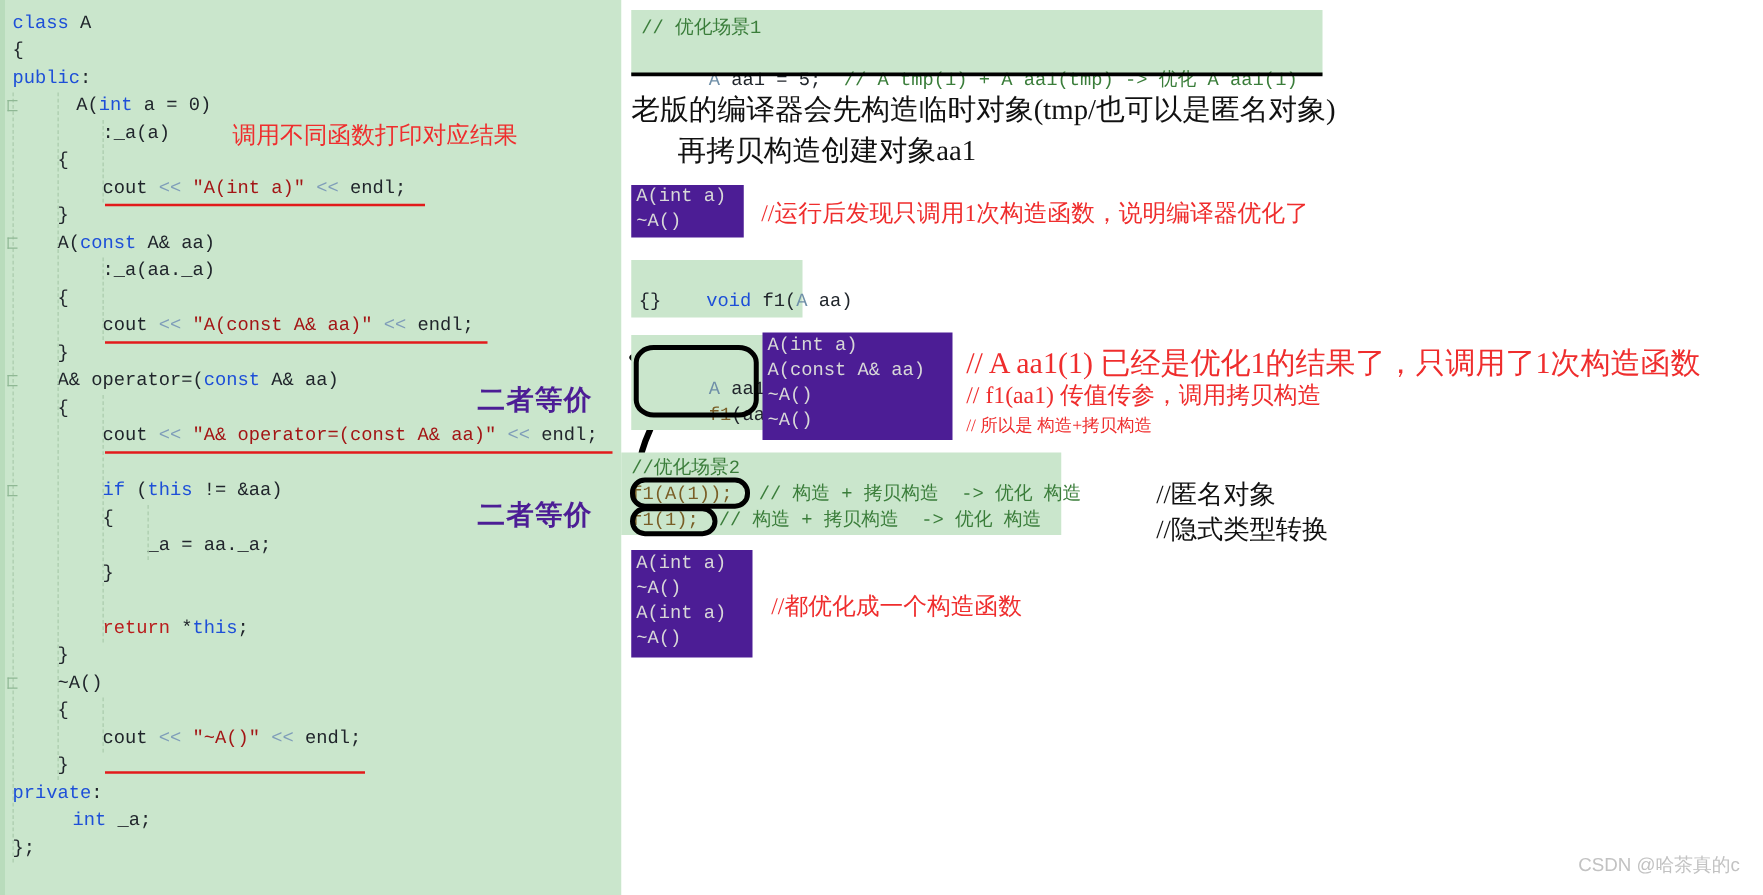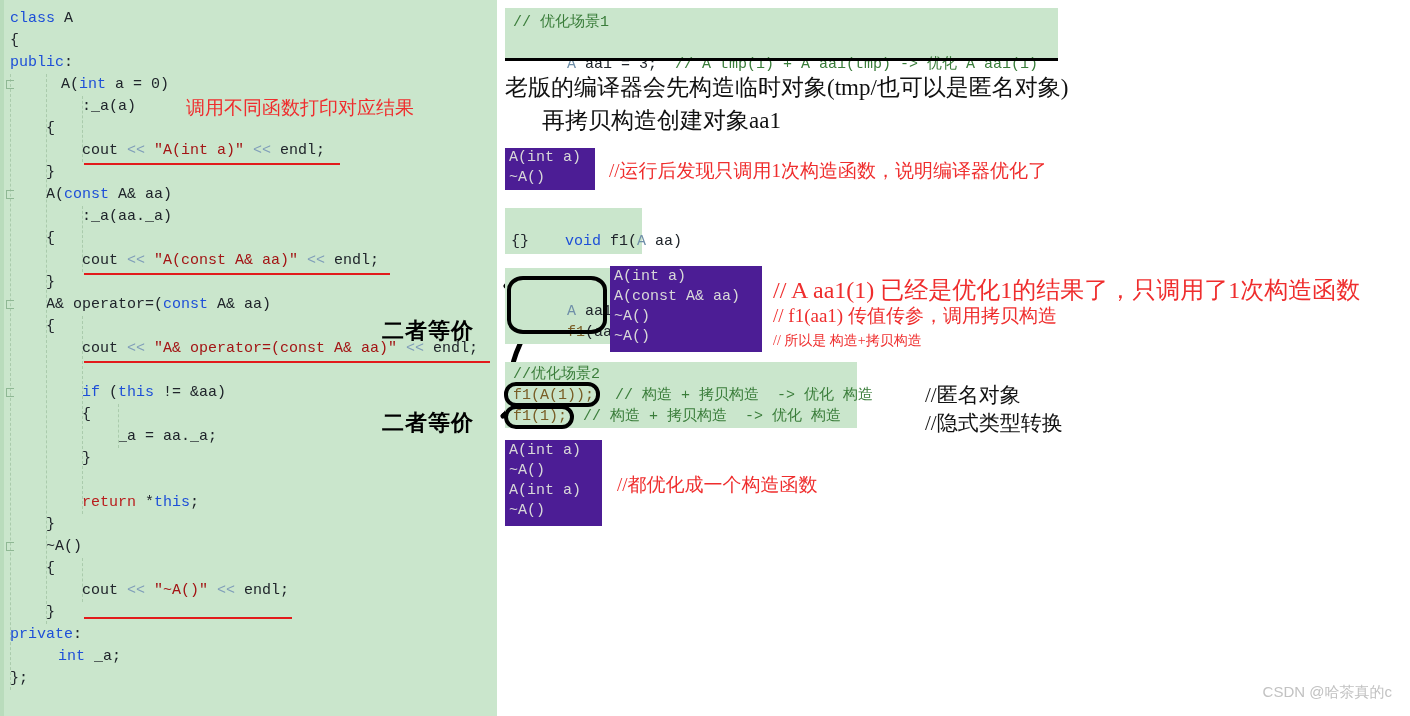--- a/index.html
+++ b/index.html
@@ -85,27 +85,26 @@
   }
   .cn-black {
     position: absolute;
     color: #111111;
     font-family: "Liberation Serif", "DejaVu Serif", serif;
     font-size: 22px;
     white-space: pre;
   }
   .cn-equal {
     position: absolute;
-    color: #000000;
+    color: #4c1d95;
     font-family: "Liberation Serif", "DejaVu Serif", serif;
     font-size: 22px;
     font-weight: bold;
     white-space: pre;
     letter-spacing: 1px;
-    margin-top: 11px;
   }
 
   
   #right-panel {
     position: absolute;
     left: 497px; top: 0;
     width: 913px; height: 716px;
   }
   .green-block {
     position: absolute;
@@ -230,21 +229,21 @@
            C 510 368 515 355 520 344 C 525 332 523 318 519 306
            C 516 296 511 290 506 286" fill="none" stroke="#000" stroke-width="5" stroke-linecap="round"></path>
   <path d="M 520 405 L 504 415 L 521 424" fill="none" stroke="#000" stroke-width="5" stroke-linecap="round" stroke-linejoin="round"></path>
 </svg>
 
 <div id="right-panel">
 
   <div class="green-block" style="left:8px; top:8px; width:553px; height:52px;">
     <div class="blk-line tok-comment" style="left:8px; top:4px;">// 优化场景1</div>
     <div class="blk-line" style="left:8px; top:25px;">
-      <span class="tok-type">A</span><span class="tok-plain"> aa1 = 3;</span><span class="tok-comment">  // A tmp(1) + A aa1(tmp) -&gt; 优化 A aa1(1)</span>
+      <span class="tok-type">A</span><span class="tok-plain"> aa1 = 5;</span><span class="tok-comment">  // A tmp(1) + A aa1(tmp) -&gt; 优化 A aa1(1)</span>
     </div>
   </div>
   <div class="black-underline" style="left:8px; top:58px; width:553px;"></div>
 
   <div class="cn-black" style="left:8px; top:72px; font-size:23px;">老版的编译器会先构造临时对象(tmp/也可以是匿名对象)</div>
   <div class="cn-black" style="left:8px; top:105px; font-size:23px;margin-left:37px;">再拷贝构造创建对象aa1</div>
 
   <div class="console-block" style="left:8px; top:148px; width:90px; height:42px;">
     <div class="console-line" style="top:0px;">A(int a)</div>
     <div class="console-line" style="top:20px;">~A()</div>
@@ -272,21 +271,21 @@
     <div class="console-line" style="top:1px;">A(int a)</div>
     <div class="console-line" style="top:21px;">A(const A&amp; aa)</div>
     <div class="console-line" style="top:41px;">~A()</div>
     <div class="console-line" style="top:61px;">~A()</div>
   </div>
 
   <div class="cn-red" style="left:276px; top:274px; font-size:24px;">// A aa1(1) 已经是优化1的结果了，只调用了1次构造函数</div>
   <div class="cn-red" style="left:276px; top:303px; font-size:19px;">// f1(aa1) 传值传参，调用拷贝构造</div>
   <div class="cn-red" style="left:276px; top:332px; font-size:14px;">// 所以是 构造+拷贝构造</div>
 
-  <div class="green-block" style="left:8px; top:362px; width:352px; height:66px;">
+  <div class="green-block" style="left:0; top:362px; width:352px; height:66px;">
     <div class="blk-line tok-comment" style="left:8px; top:2px;">//优化场景2</div>
     <div class="blk-line tok-fn" style="left:8px; top:23px;">f1(A(1));</div>
     <div class="blk-line tok-comment" style="left:110px; top:23px;">// 构造 + 拷贝构造  -&gt; 优化 构造</div>
     <div class="blk-line tok-fn" style="left:8px; top:44px;">f1(1);</div>
     <div class="blk-line tok-comment" style="left:78px; top:44px;">// 构造 + 拷贝构造  -&gt; 优化 构造</div>
   </div>
   <div class="oval2" style="left:7px; top:382px; width:96px; height:25px;"></div>
   <div class="oval2" style="left:7px; top:405px; width:70px; height:24px;"></div>
 
   <div class="cn-black" style="left:428px; top:381px; font-size:21px;">//匿名对象</div>

